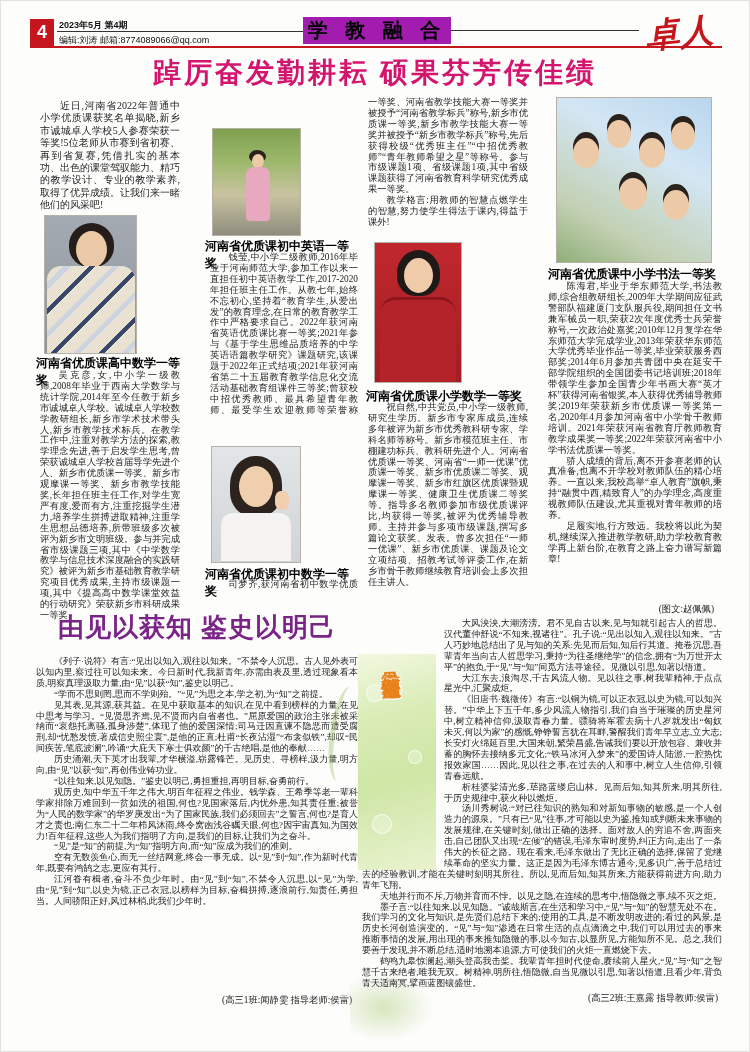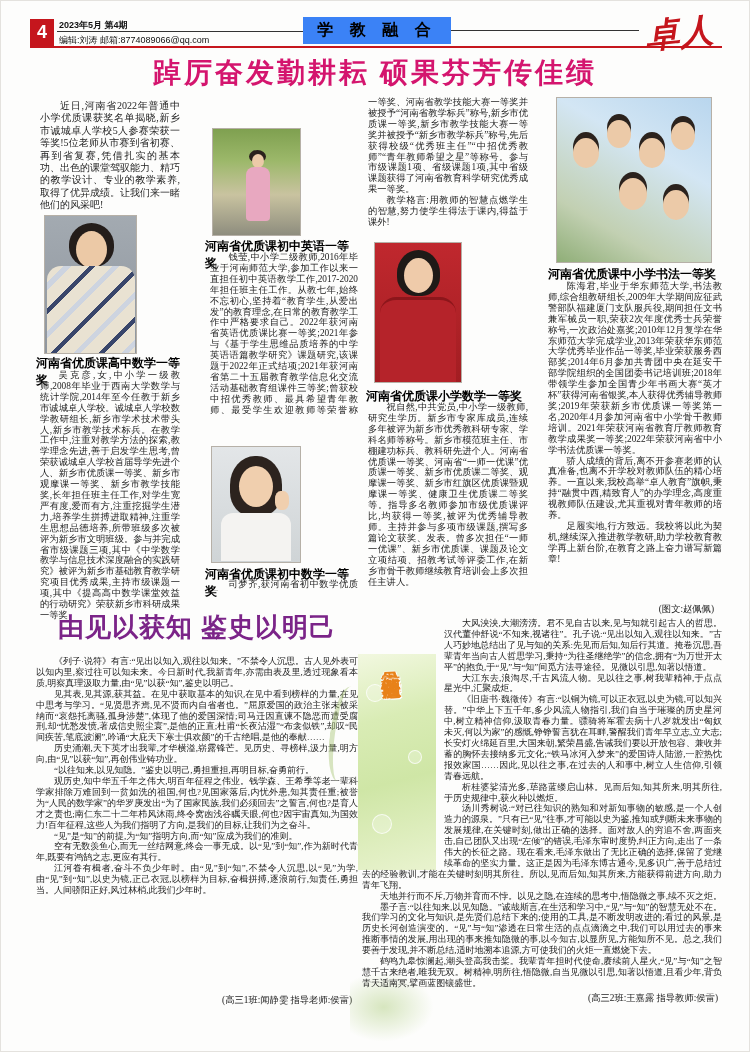--- a/index.html
+++ b/index.html
@@ -7,23 +7,23 @@
         font-family:"Liberation Serif","DejaVu Serif",serif;color:#1c1c1c;overflow:hidden;
         box-shadow:inset 0 0 0 1px #e4e2de;}
   .abs{position:absolute;}
   
   .pagenum{left:30px;top:19px;width:24px;height:27px;background:#c5161d;color:#fff;
            font-family:"Liberation Sans","DejaVu Sans",sans-serif;font-weight:bold;font-size:18px;
            display:flex;align-items:center;justify-content:center;}
   .issue1{left:59px;top:19px;font-family:"Liberation Sans","DejaVu Sans",sans-serif;font-size:9px;font-weight:bold;color:#111;}
   .issue-div{left:57px;top:31px;width:246px;height:1px;background:#333;}
   .issue2{left:59px;top:34px;font-family:"Liberation Sans","DejaVu Sans",sans-serif;font-size:9px;color:#111;}
-  .banner{left:303px;top:17px;width:148px;height:27px;background:#3b82f6;
+  .banner{left:303px;top:17px;width:148px;height:27px;background:#a21caf;
           display:flex;align-items:center;justify-content:center;
-          font-family:"Liberation Sans","DejaVu Sans",sans-serif;font-weight:bold;font-size:16px;
+          font-family:"Liberation Sans","DejaVu Sans",sans-serif;font-weight:bold;font-size:20px;
           letter-spacing:6px;color:#000;}
   .bline-r{left:451px;top:30px;width:188px;height:1px;background:#333;}
   .redline{left:30px;top:46px;width:692px;height:2px;background:#c5161d;}
   .masthead{left:645px;top:10px;width:80px;height:42px;color:#c5161d;font-weight:bold;font-style:italic;
             font-size:34px;transform:rotate(-6deg);font-family:"Liberation Serif","DejaVu Serif",serif;}
   .headline{left:0;top:54px;width:750px;text-align:center;font-weight:bold;font-size:28px;
             color:#d4156e;letter-spacing:3px;}
   
   .col-text{position:absolute;font-size:9.3px;line-height:10.9px;text-align:justify;overflow:hidden;color:#222;}
   .col-text p{margin:0;text-indent:2em;}
@@ -156,20 +156,21 @@
   <div class="col-text" style="left:548px;top:281px;width:174px;height:283px;">
     <p>陈海君,毕业于华东师范大学,书法教师,综合组教研组长,2009年大学期间应征武警部队福建厦门支队服兵役,期间担任文书兼军械员一职,荣获2次年度优秀士兵荣誉称号,一次政治处嘉奖;2010年12月复学在华东师范大学完成学业,2013年荣获华东师范大学优秀毕业作品一等奖,毕业荣获服务西部奖;2014年6月参加共青团中央在延安干部学院组织的全国团委书记培训班;2018年带领学生参加全国青少年书画大赛“英才杯”获得河南省银奖,本人获得优秀辅导教师奖;2019年荣获新乡市优质课一等奖第一名,2020年4月参加河南省中小学骨干教师培训。2021年荣获河南省教育厅教师教育教学成果奖一等奖;2022年荣获河南省中小学书法优质课一等奖。</p>
     <p>骄人成绩的背后,离不开参赛老师的认真准备,也离不开学校对教师队伍的精心培养。一直以来,我校高举“卓人教育”旗帜,秉持“融贯中西,精致育人”的办学理念,高度重视教师队伍建设,尤其重视对青年教师的培养。</p>
     <p>足履实地,行方致远。我校将以此为契机,继续深入推进教学教研,助力学校教育教学再上新台阶,在教育之路上奋力谱写新篇章!</p>
   </div>
   <div class="credit" style="left:548px;top:566px;width:166px;margin-top:37px;">(图文:赵佩佩)</div>
 
   <div class="abs essay-title">由见以获知  鉴史以明己</div>
   <div class="essay" style="left:36px;top:656px;width:322px;height:334px;">
     <p>《列子·说符》有言:“见出以知入,观往以知来。”不禁令人沉思。古人见外表可以知内里,察过往可以知未来。今日新时代,我新青年,亦需由表及里,透过现象看本质,明察真理汲取力量,由“见”以获“知”,鉴史以明己。</p>
+    <p>“学而不思则罔,思而不学则殆。”“见”为思之本,学之初,为“知”之前提。</p>
     <p>见其表,见其源,获其益。在见中获取基本的知识,在见中看到榜样的力量,在见中思考与学习。“见贤思齐焉,见不贤而内自省者也。”屈原爱国的政治主张未被采纳而“哀怨托离骚,孤身涉楚”,体现了他的爱国深情;司马迁因直谏不隐恶而遭受腐刑,却“忧愁发愤,著成信史照尘寰”,是他的正直;杜甫“长夜沾湿”“布衾似铁”,却叹“民间疾苦,笔底波澜”,吟诵“大庇天下寒士俱欢颜”的千古绝唱,是他的奉献……</p>
     <p>历史涌潮,天下英才出我辈,才华横溢,崭露锋芒。见历史、寻榜样,汲力量,明方向,由“见”以获“知”,再创伟业铸功业。</p>
     <p>“以往知来,以见知隐。”鉴史以明己,勇担重担,再明目标,奋勇前行。</p>
     <p>观历史,知中华五千年之伟大,明百年征程之伟业。钱学森、王希季等老一辈科学家排除万难回到一贫如洗的祖国,何也?见国家落后,内忧外患,知其责任重;被誉为“人民的数学家”的华罗庚发出“为了国家民族,我们必须回去”之誓言,何也?是育人才之责也;南仁东二十二年栉风沐雨,终令窝凼浅谷瞩天眼,何也?因宇宙真知,为国效力!百年征程,这些人为我们指明了方向,是我们的目标,让我们为之奋斗。</p>
     <p>“见”是“知”的前提,为“知”指明方向,而“知”应成为我们的准则。</p>
     <p>空有无数羡鱼心,而无一丝结网意,终会一事无成。以“见”到“知”,作为新时代青年,既要有鸿鹄之志,更应有其行。</p>
     <p>江河眷有楫者,奋斗不负少年时。由“见”到“知”,不禁令人沉思,以“见”为学,由“见”到“知”,以史为镜,正己衣冠,以榜样为目标,奋楫拼搏,逐浪前行,知责任,勇担当。人间骄阳正好,风过林梢,此我们少年时。</p>
   </div>
   <div class="credit" style="left:36px;top:994px;width:316px;">(高三1班:闻静雯  指导老师:侯雷)</div>
 

